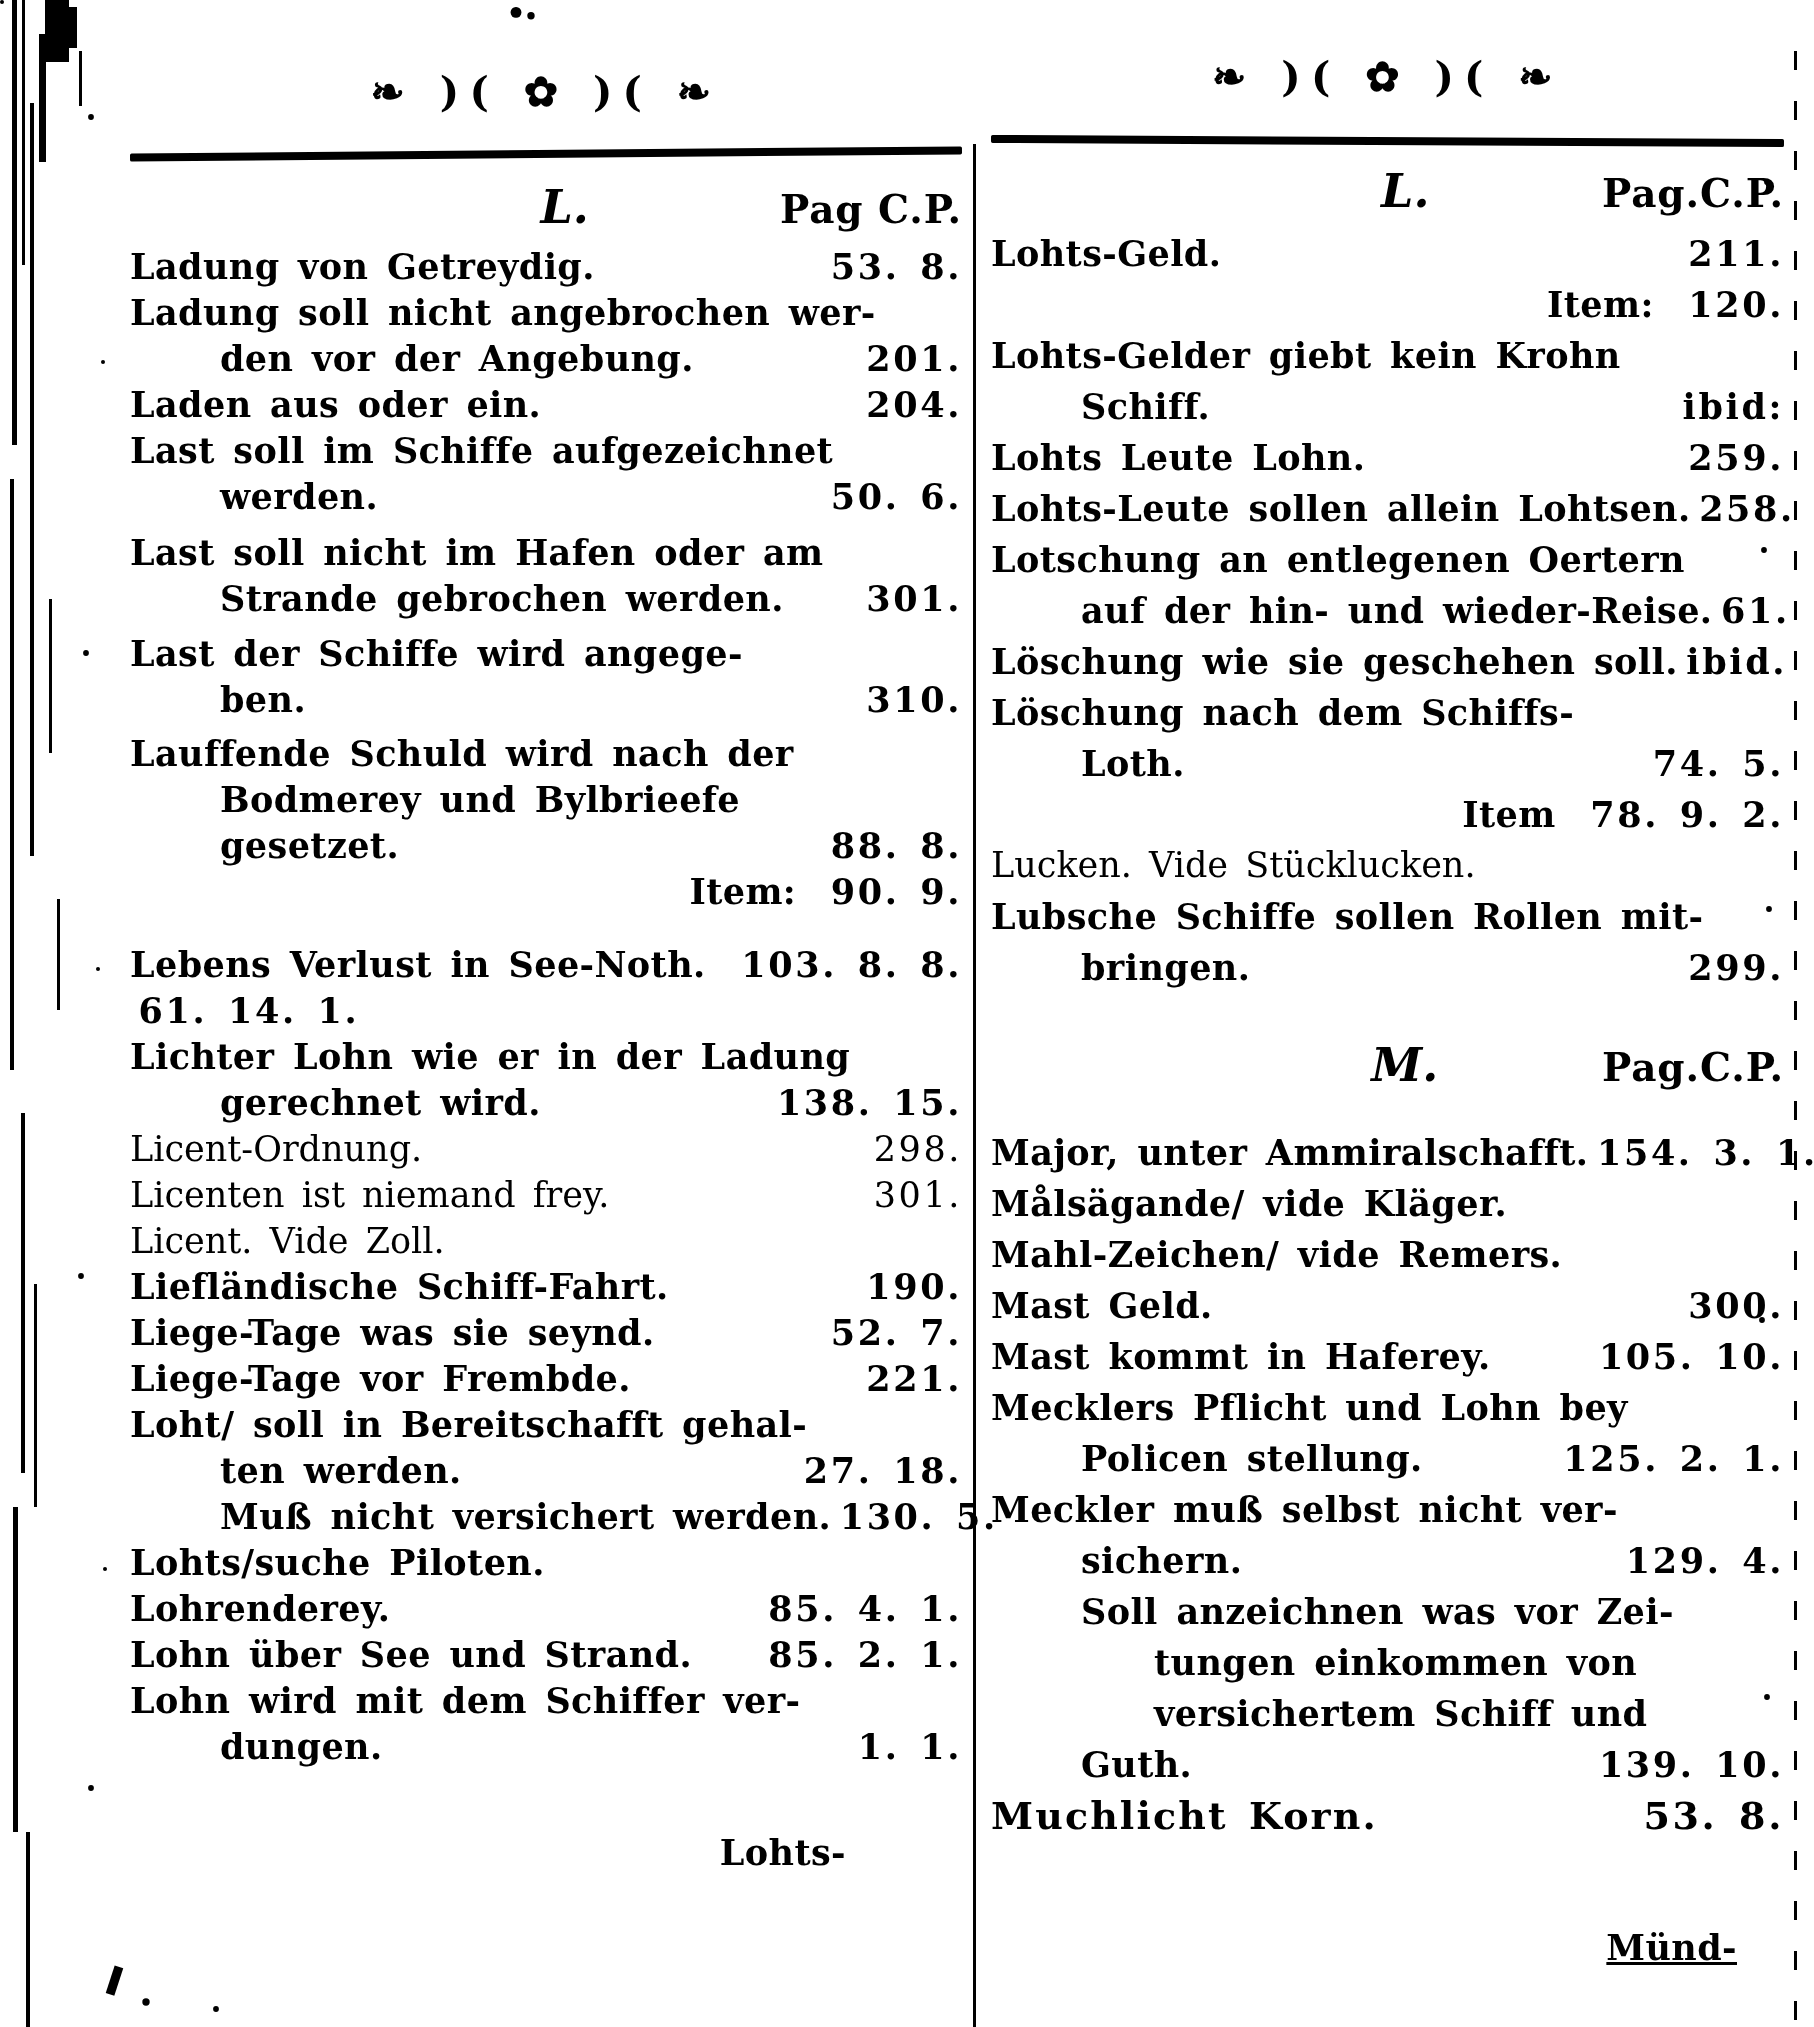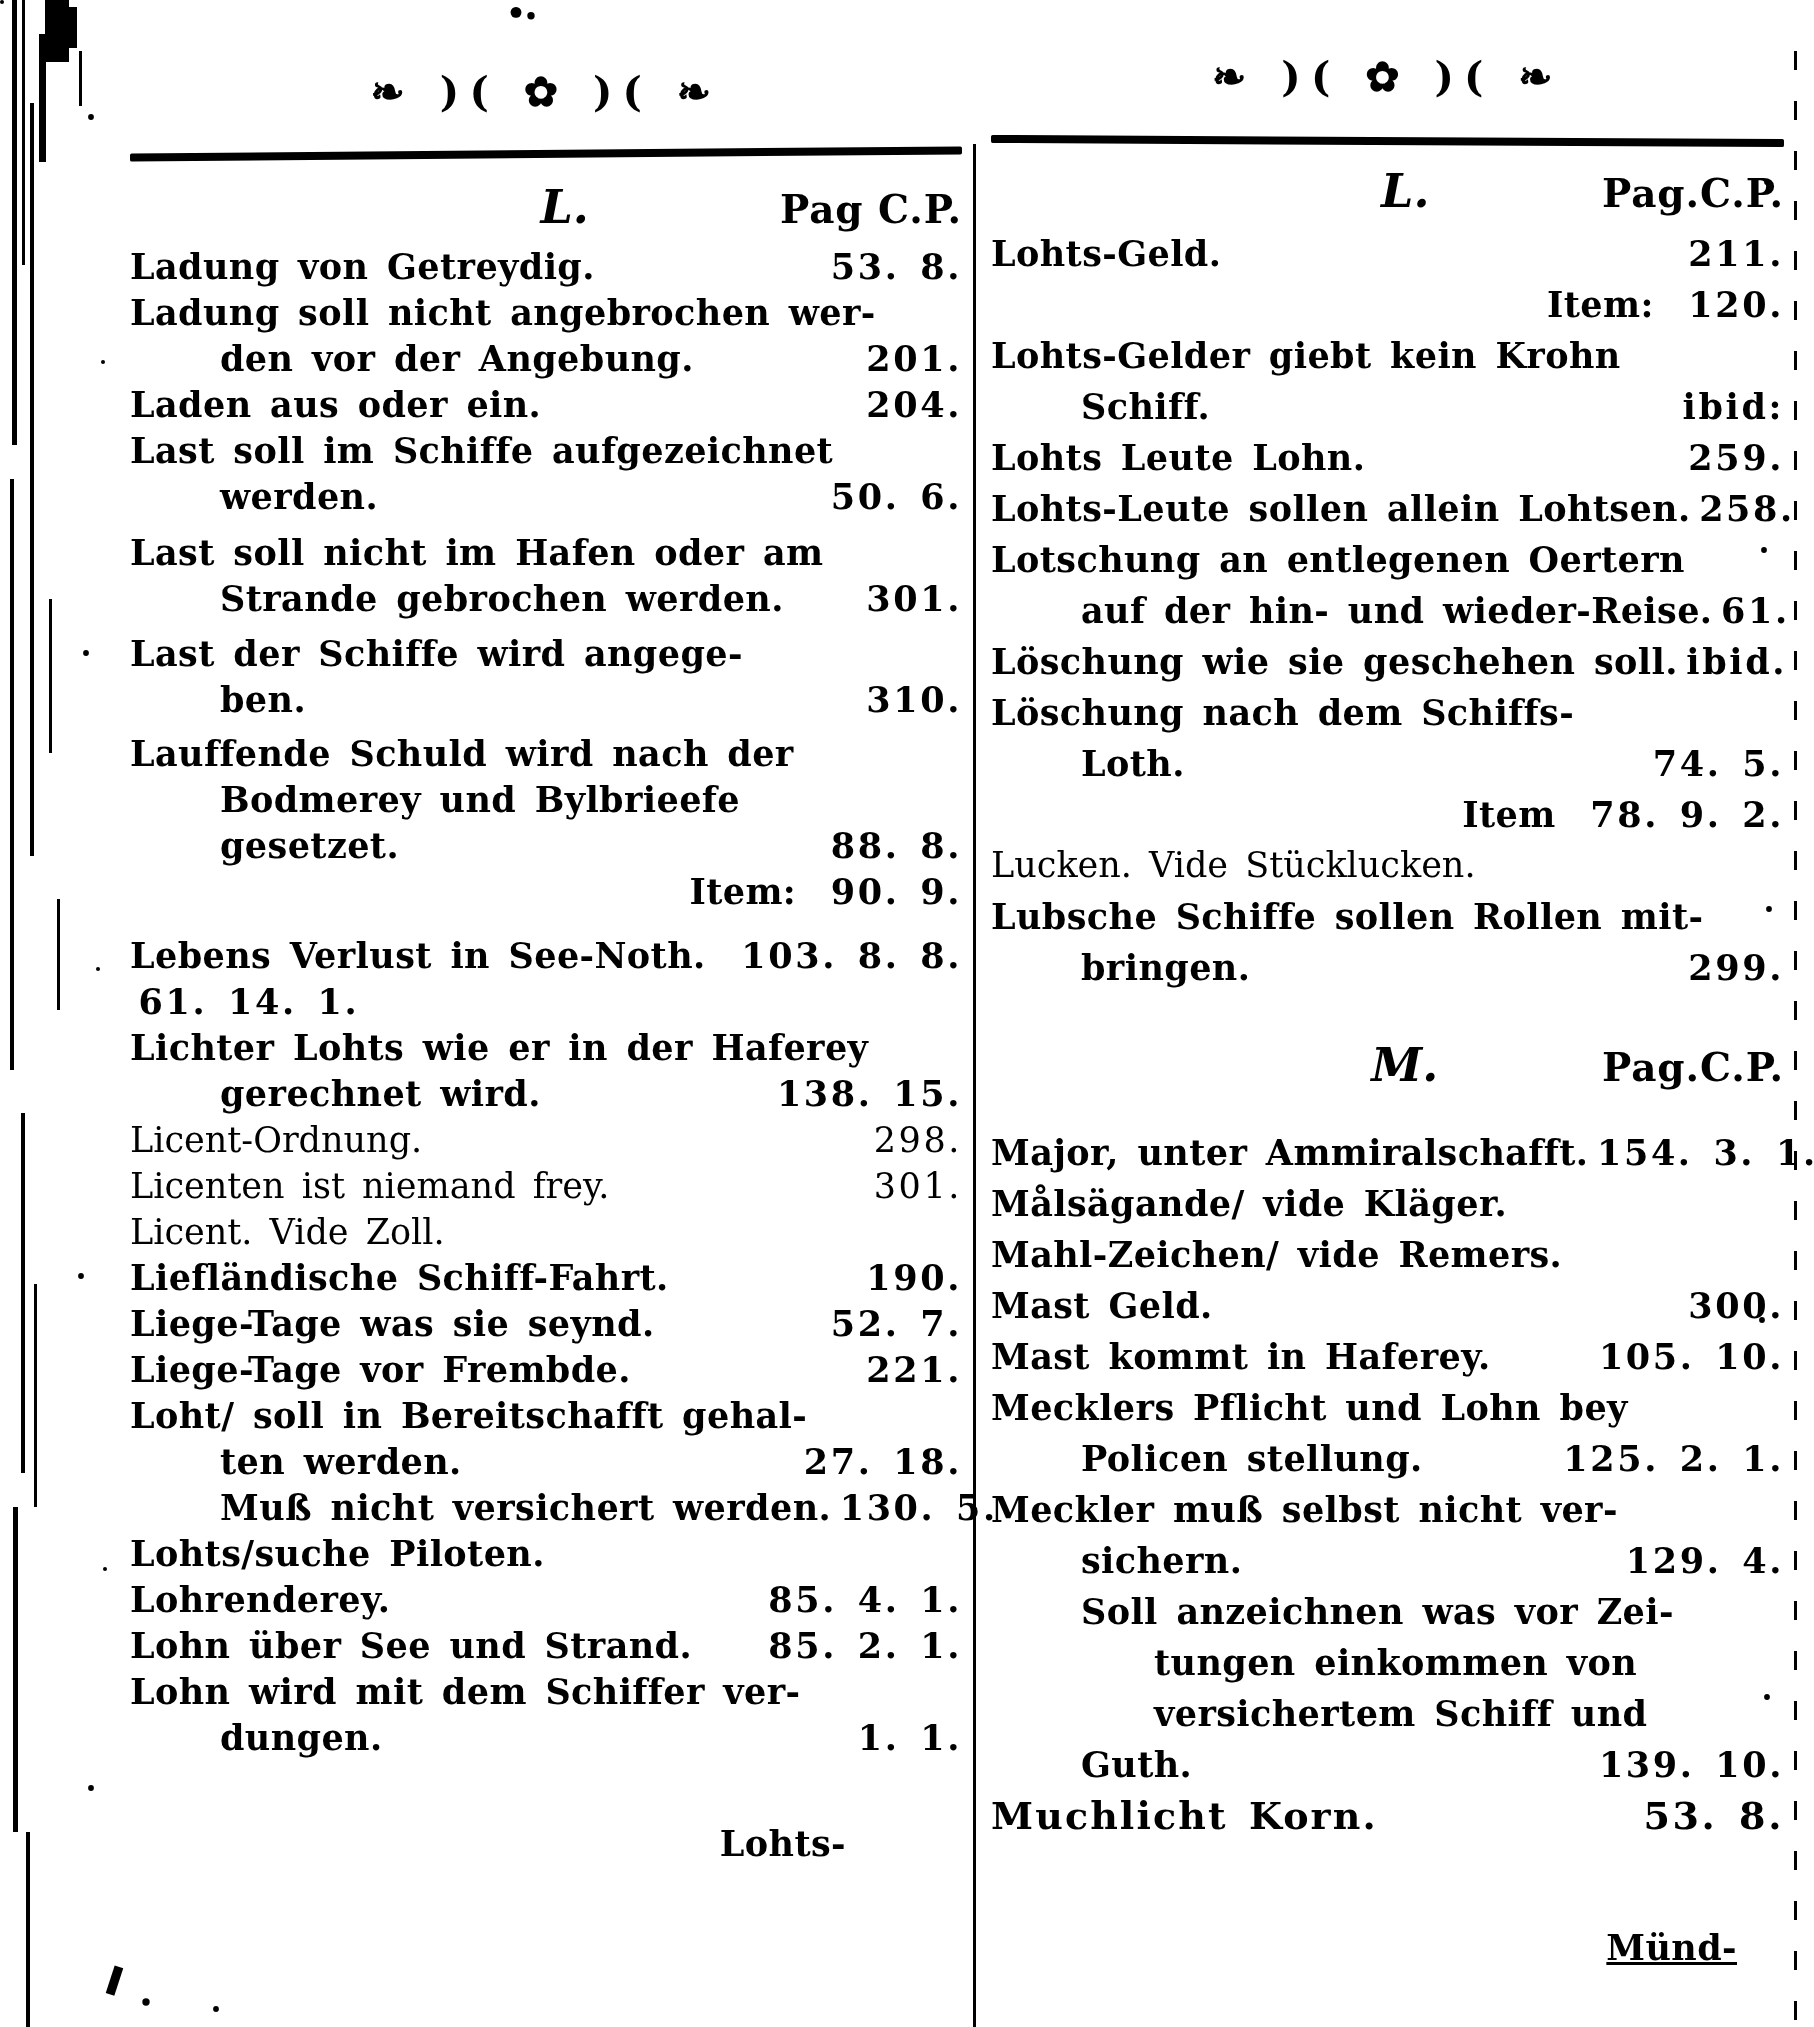--- a/index.html
+++ b/index.html
@@ -134,29 +134,29 @@
           <span class="t">Bodmerey und Bylbrieefe</span>
         </div>
         <div class="row ind1">
           <span class="t">gesetzet.</span>
           <span class="n">88. 8.</span>
         </div>
         <div class="row rightlab">
           <span class="t">Item:</span>
           <span class="n">90. 9.</span>
         </div>
-        <div class="row" style="margin-top: 18px;">
+        <div class="row" style="margin-top: 27px;">
           <span class="t">Lebens Verlust in See-Noth.</span>
           <span class="n">103. 8. 8.</span>
         </div>
         <div class="row">
           <span class="n">61. 14. 1.</span>
         </div>
         <div class="row">
-          <span class="t">Lichter Lohts wie er in der Haferey</span>
+          <span class="t">Lichter Lohn wie er in der Ladung</span>
         </div>
         <div class="row ind1">
           <span class="t">gerechnet wird.</span>
           <span class="n">138. 15.</span>
         </div>
         <div class="row antiqua">
           <span class="t">Licent-Ordnung.</span>
           <span class="n">298.</span>
         </div>
         <div class="row antiqua">

